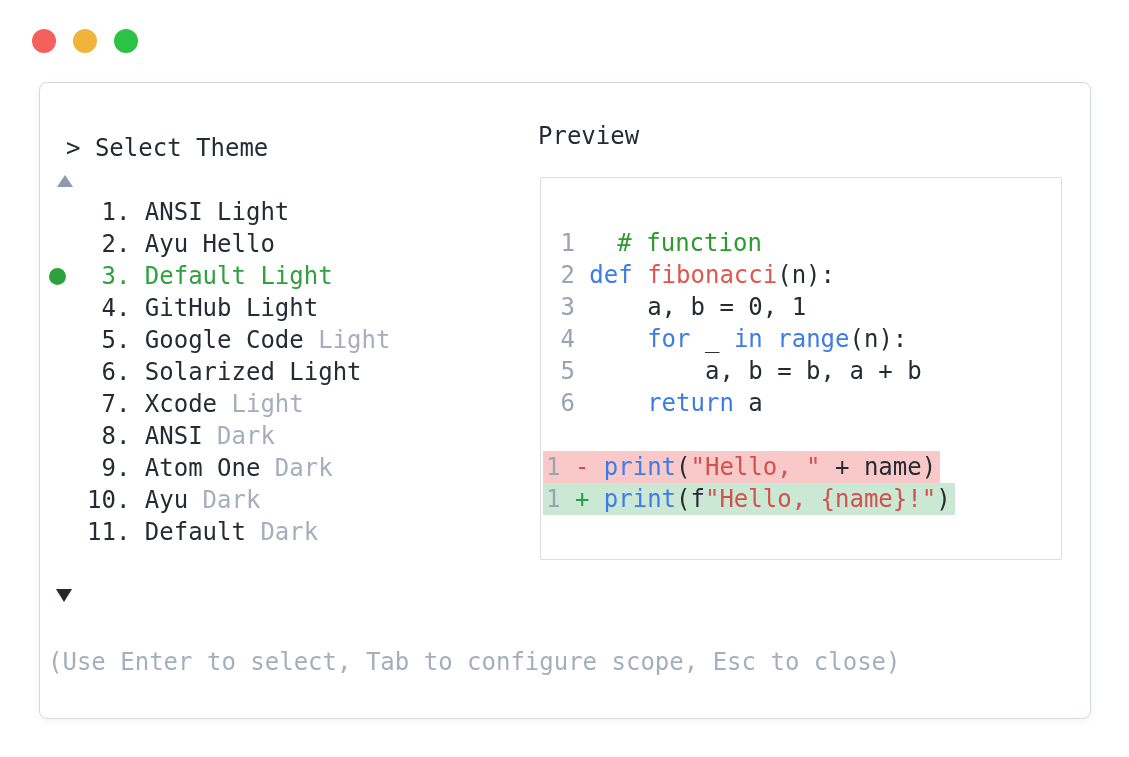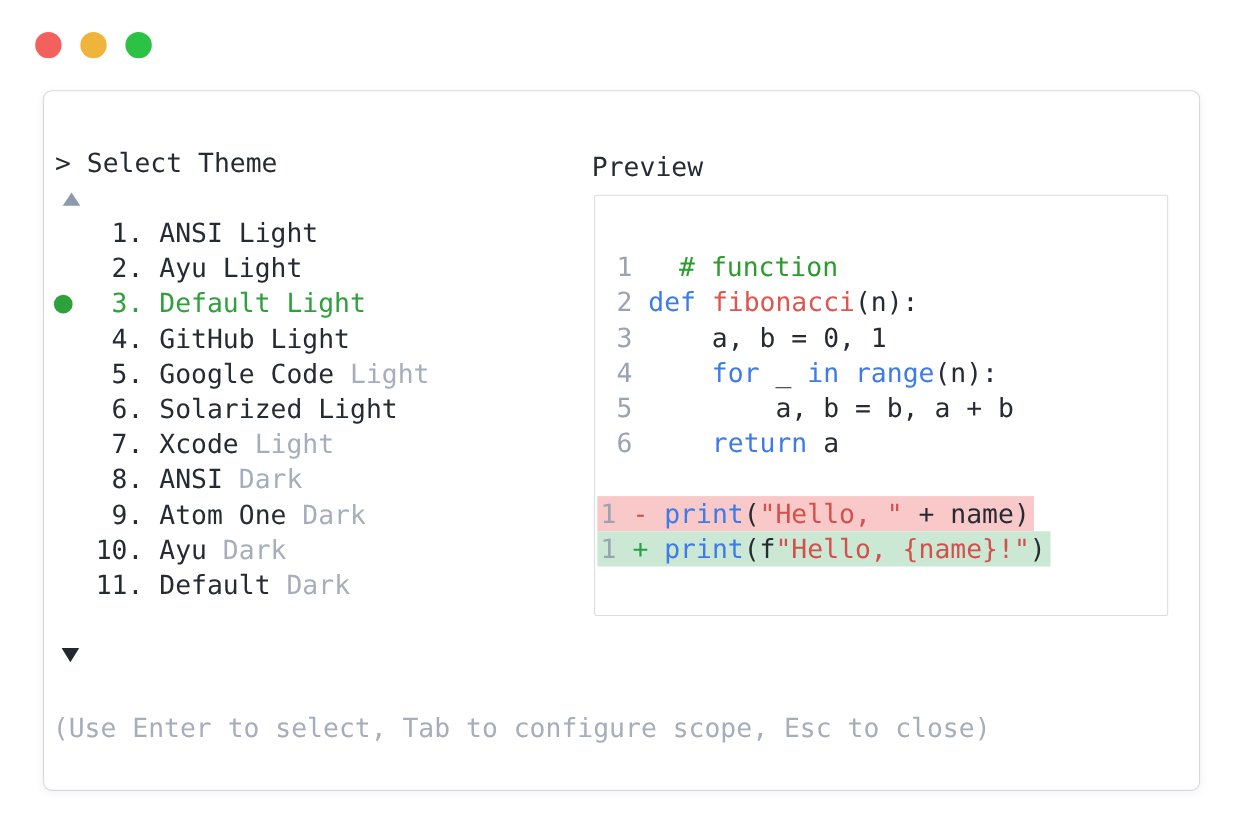--- a/index.html
+++ b/index.html
@@ -13,22 +13,22 @@
   .light.yellow{background:var(--traffic-yellow);}
   .light.green{background:var(--traffic-green);}
 
   
   .panel{left:39px;top:82px;width:1050px;height:635px;background:#fff;
          border:1.5px solid var(--panel-border);border-radius:8px;
          box-shadow:0 2px 8px rgba(30,40,60,0.05);}
 
   .mono24{font-size:24px;line-height:32px;white-space:pre;}
 
-  .prompt{left:50px;top:132px;color:var(--text);text-align:right;}
-  .preview-label{left:538px;top:136px;color:var(--text);text-align:center;}
+  .prompt{left:66px;top:132px;color:var(--text);text-align:right;}
+  .preview-label{left:538px;top:120px;color:var(--text);text-align:center;}
 
   .tri-up{left:57px;top:175px;width:0;height:0;
           border-left:8px solid transparent;border-right:8px solid transparent;
           border-bottom:12px solid var(--scroll-up-gray);}
   .tri-down{left:56px;top:589px;width:0;height:0;
           border-left:8px solid transparent;border-right:8px solid transparent;
           border-top:13px solid var(--scroll-down-dark);}
 
   .theme-list{left:87px;top:196px;}
   .theme-row{position:relative;height:32px;line-height:32px;font-size:24px;white-space:pre;color:var(--text);}
@@ -66,21 +66,21 @@
 </div>
 
 <div class="abs panel"></div>
 
 <div class="abs prompt mono24">&gt; Select Theme</div>
 <div class="abs preview-label mono24">Preview</div>
 
 <div class="abs tri-up"></div>
 <div class="abs theme-list">
     <div class="theme-row"><span class="row-number"> 1. </span><span class="row-label">ANSI Light</span></div>
-    <div class="theme-row"><span class="row-number"> 2. </span><span class="row-label">Ayu Light</span></div>
+    <div class="theme-row"><span class="row-number"> 2. </span><span class="row-label">Ayu Hello</span></div>
     <div class="theme-row selected"><span class="row-number"> 3. </span><span class="row-label">Default Light</span><span class="dot"></span></div>
     <div class="theme-row"><span class="row-number"> 4. </span><span class="row-label">GitHub Light</span></div>
     <div class="theme-row"><span class="row-number"> 5. </span><span class="row-label">Google Code</span><span class="row-label-dim"> Light</span></div>
     <div class="theme-row"><span class="row-number"> 6. </span><span class="row-label">Solarized Light</span></div>
     <div class="theme-row"><span class="row-number"> 7. </span><span class="row-label">Xcode</span><span class="row-label-dim"> Light</span></div>
     <div class="theme-row"><span class="row-number"> 8. </span><span class="row-label">ANSI</span><span class="row-label-dim"> Dark</span></div>
     <div class="theme-row"><span class="row-number"> 9. </span><span class="row-label">Atom One</span><span class="row-label-dim"> Dark</span></div>
     <div class="theme-row"><span class="row-number">10. </span><span class="row-label">Ayu</span><span class="row-label-dim"> Dark</span></div>
     <div class="theme-row"><span class="row-number">11. </span><span class="row-label">Default</span><span class="row-label-dim"> Dark</span></div>
   </div>

